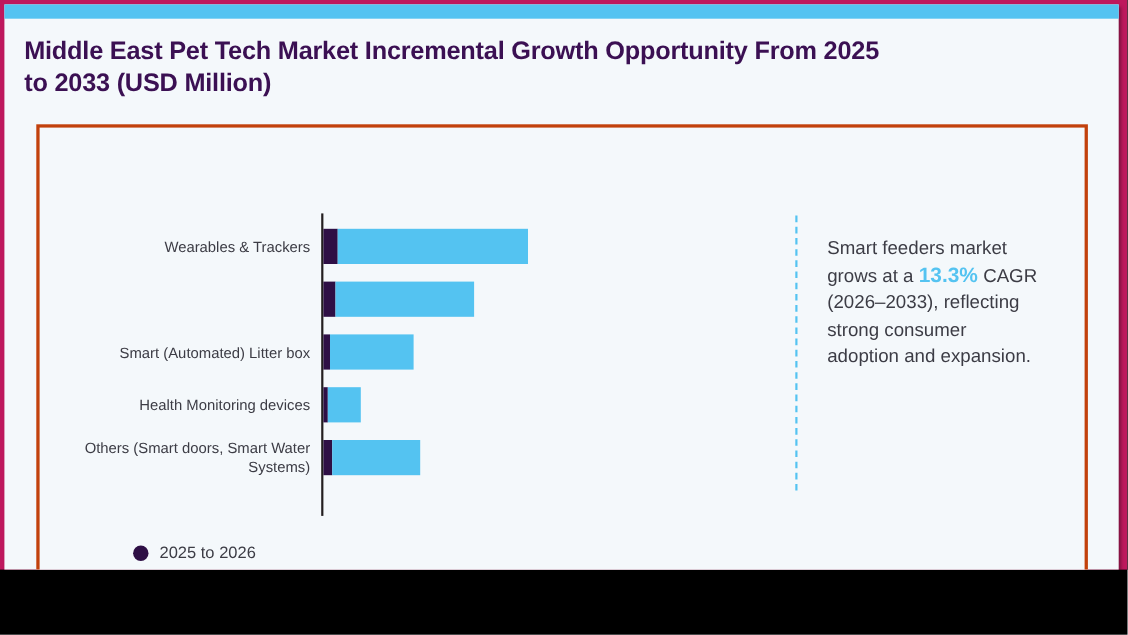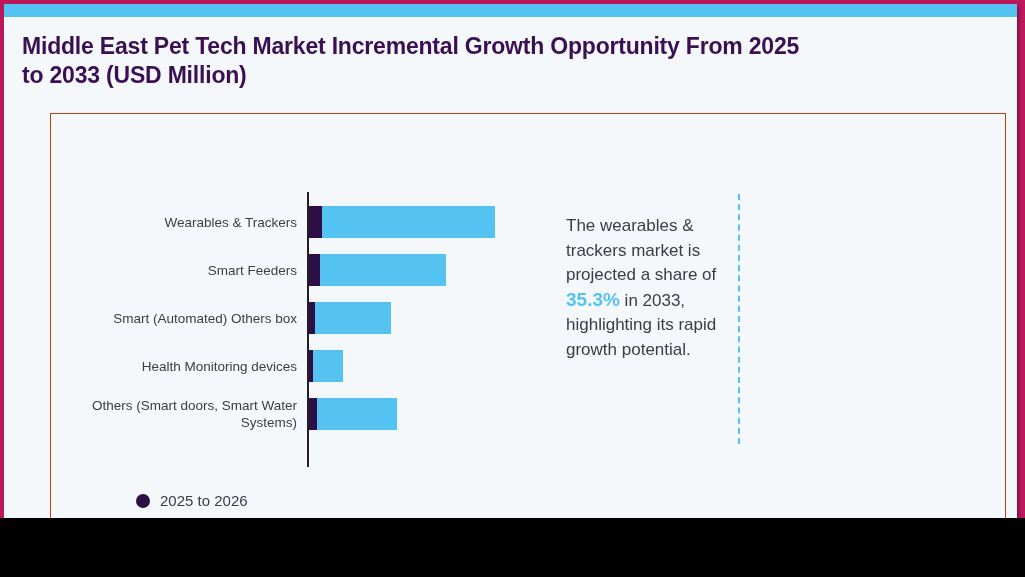--- a/index.html
+++ b/index.html
@@ -129,26 +129,26 @@
     text-align: center;
     color: #3b1053;
     font-size: 10.5px;
     font-weight: bold;
     letter-spacing: 1.1px;
   }
 
   
   .card {
     position: absolute;
-    left: 46px;
+    left: 29px;
     top: 109px;
     width: 956px;
     height: 432px;
     background: #f4f8fb;
-    border: 1px solid #c2410c;
+    border: 3px solid #c2410c;
     box-sizing: border-box;
   }
 
   
   .chart-area {
     position: absolute;
     left: 0;
     top: 0;
     width: 500px;
     height: 426px;
@@ -255,28 +255,27 @@
         <div class="axis-line"></div>
         <div id="bars">
             <div class="bar-row" style="top: 84px;">
               <div class="bar-label">Wearables &amp; Trackers</div>
               <div class="bar-wrap">
                 <div class="seg-dark" style="width: 13px; background: rgb(46, 15, 69);"></div>
                 <div class="seg-light" style="width: 173px; background: rgb(84, 195, 241);"></div>
               </div>
             </div>
             <div class="bar-row" style="top: 132px;">
-              <div class="bar-label">Smart Feeders</div>
               <div class="bar-wrap">
                 <div class="seg-dark" style="width: 11px; background: rgb(46, 15, 69);"></div>
                 <div class="seg-light" style="width: 126px; background: rgb(84, 195, 241);"></div>
               </div>
             </div>
             <div class="bar-row" style="top: 180px;">
-              <div class="bar-label">Smart (Automated) Others box</div>
+              <div class="bar-label">Smart (Automated) Litter box</div>
               <div class="bar-wrap">
                 <div class="seg-dark" style="width: 6px; background: rgb(46, 15, 69);"></div>
                 <div class="seg-light" style="width: 76px; background: rgb(84, 195, 241);"></div>
               </div>
             </div>
             <div class="bar-row" style="top: 228px; padding-left: 24px;">
               <div class="bar-label">Health Monitoring devices</div>
               <div class="bar-wrap">
                 <div class="seg-dark" style="width: 4px; background: rgb(46, 15, 69);"></div>
                 <div class="seg-light" style="width: 30px; background: rgb(84, 195, 241);"></div>
@@ -297,20 +296,20 @@
             </div>
             <div class="legend-item">
               <span class="legend-dot" style="background: rgb(84, 195, 241);"></span>
               <span class="legend-label">2026 to 2033</span>
             </div>
           </div>
       </div>
 
       <div class="divider"></div>
 
-      <div class="annotation ann-1">
-        <span>The wearables &amp; trackers market is projected a share of </span><span class="hl">35.3%</span><span> in 2033, highlighting its rapid growth potential.</span>
+
+      <div class="annotation ann-2">
+        <span>Smart feeders market grows at a </span><span class="hl">13.3%</span><span> CAGR (2026–2033), reflecting strong consumer adoption and expansion.</span>
       </div>
-
 
     </div>
   </div>
 </div>
 
 </body></html>

